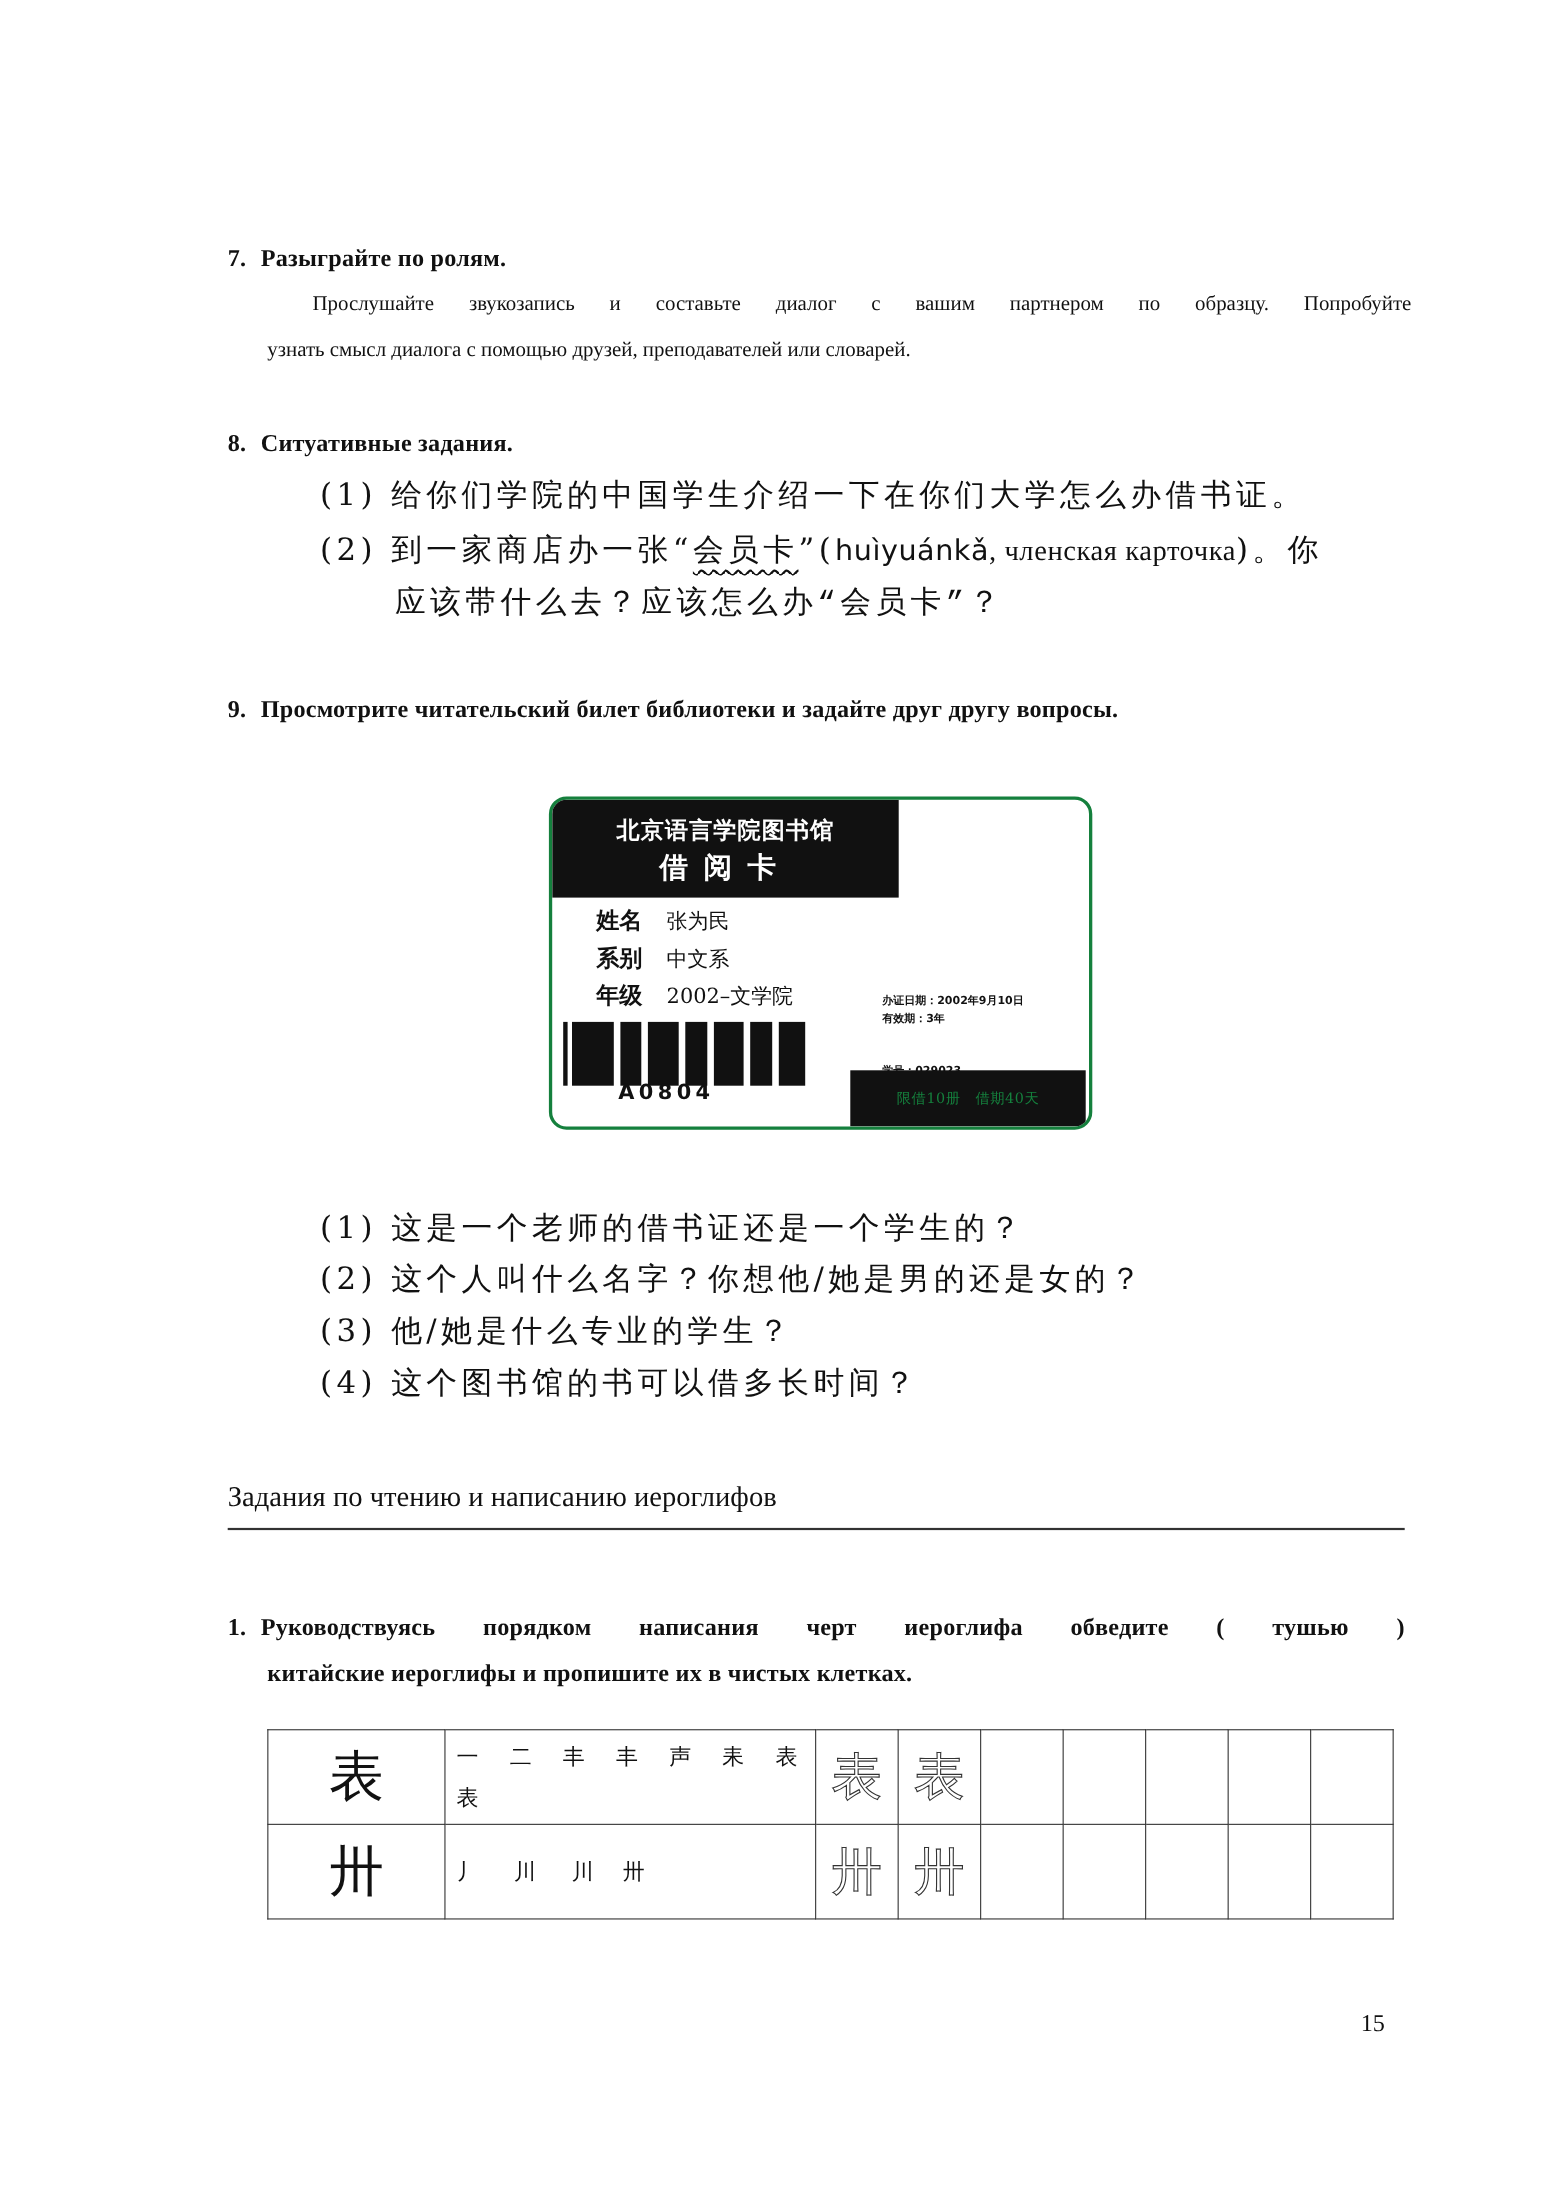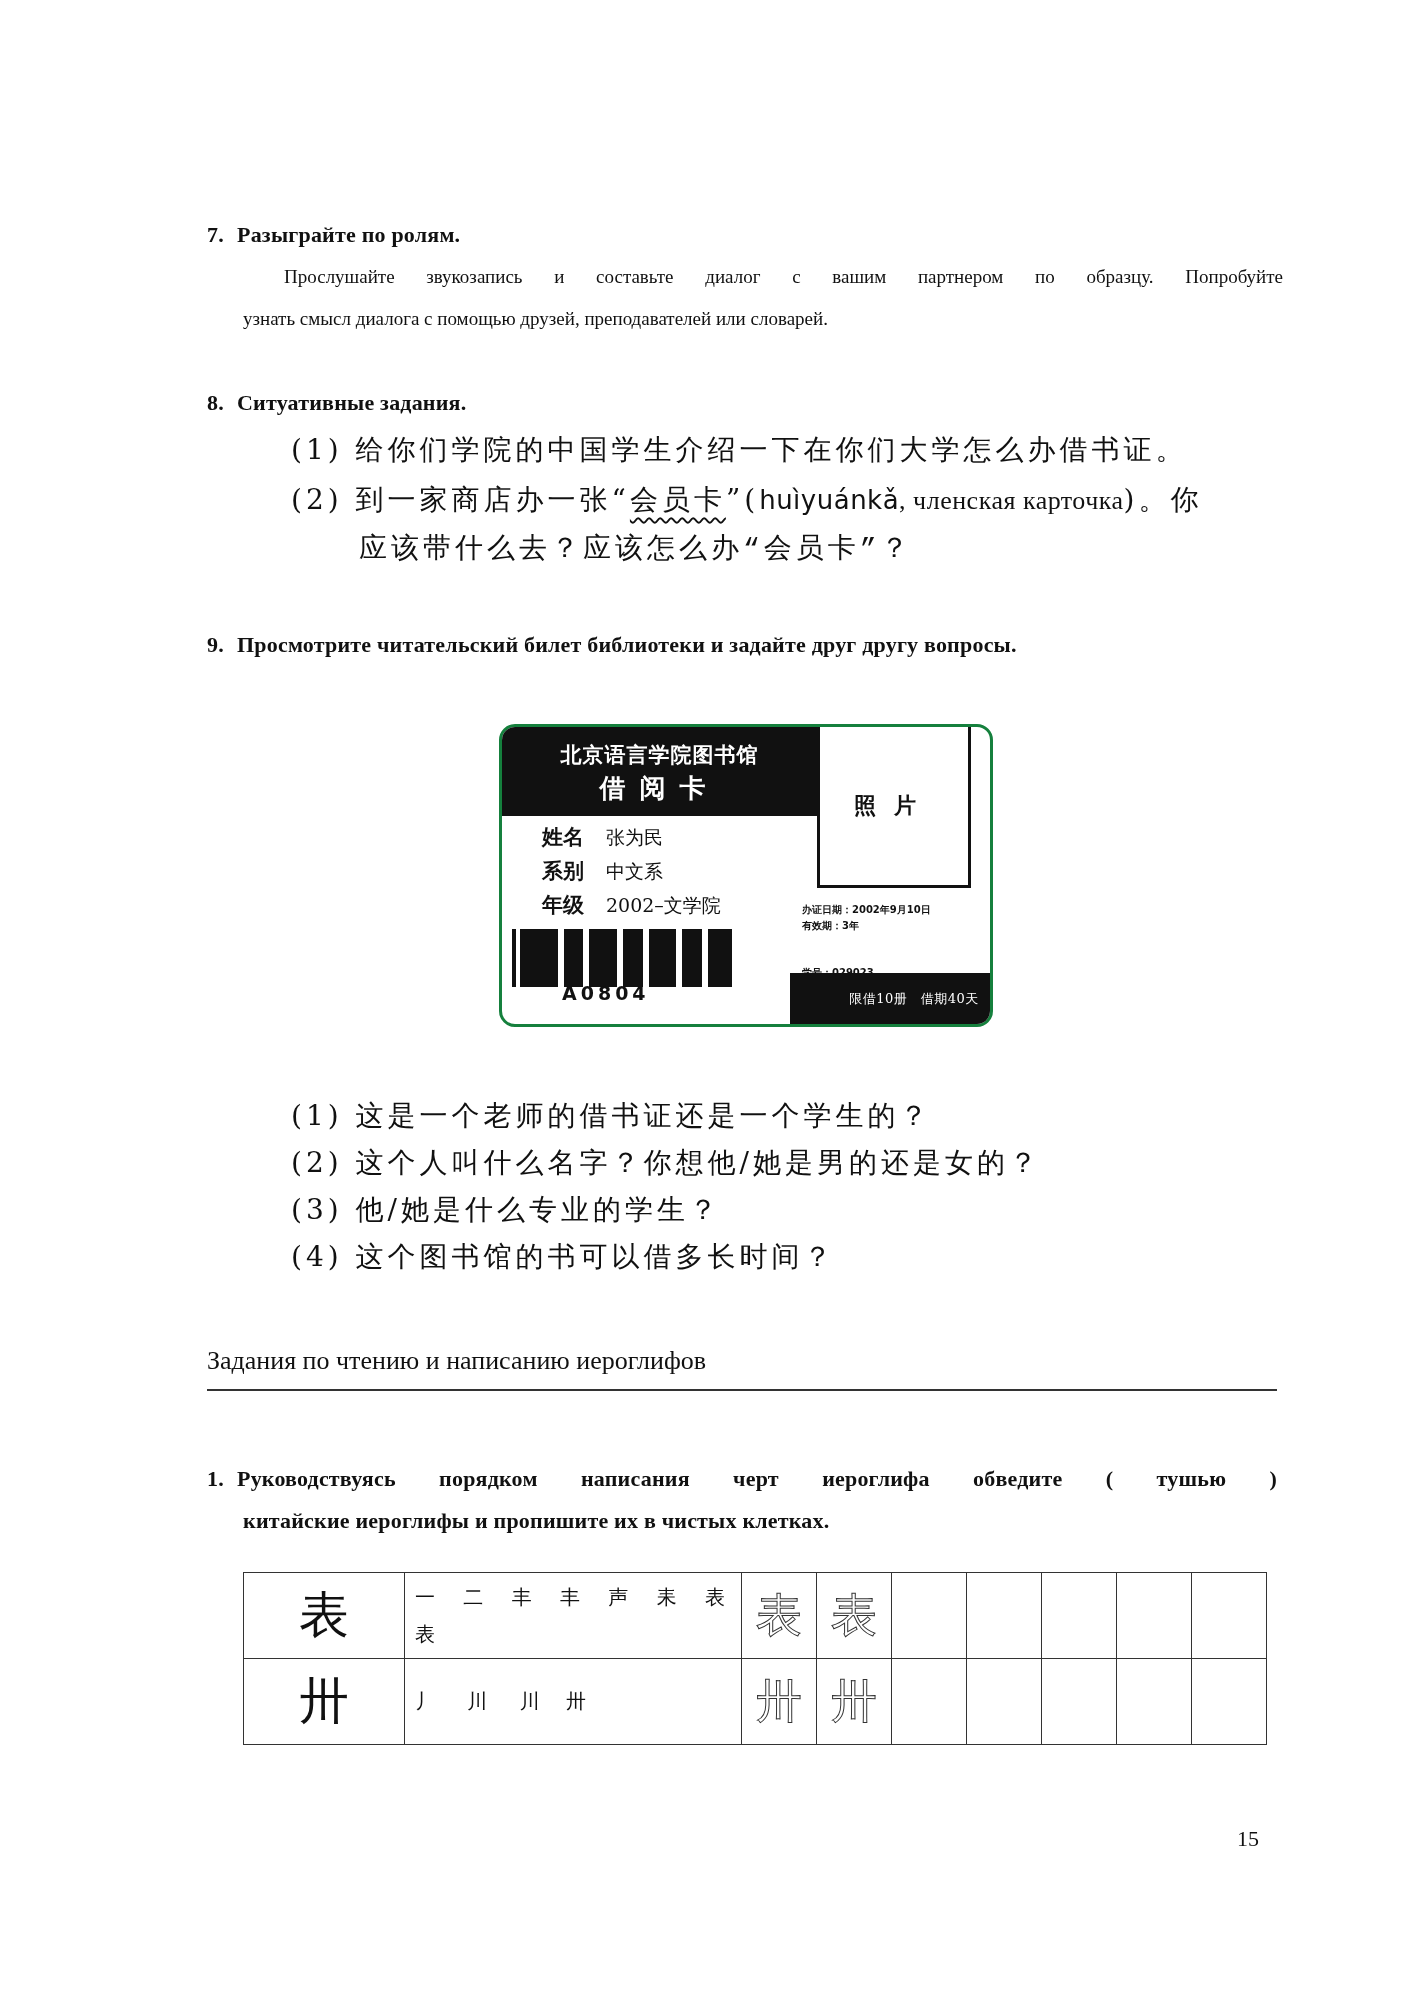--- a/index.html
+++ b/index.html
@@ -24,22 +24,22 @@
   .card-head .kind { font-size: 26px; font-weight: bold; margin-top: 2px; letter-spacing: 14px; }
   .photo { position: absolute; left: 315px; top: 0; width: 148px; height: 158px; border: 3px solid #111; border-top: none;
            font-family: "DejaVu Sans", sans-serif; font-size: 22px; font-weight: bold; display: flex; align-items: center; justify-content: center; letter-spacing: 18px; }
   .field { position: absolute; left: 40px; font-family: "DejaVu Sans", sans-serif; font-size: 21px; }
   .field .k { font-weight: bold; display: inline-block; width: 60px; }
   .field .v { font-family: "DejaVu Serif", serif; font-size: 19px; margin-left: 4px; }
   .barcode { position: absolute; left: 10px; top: 202px; width: 220px; height: 58px; display: flex; gap: 0; }
   .barcode span { display: block; height: 100%; background: #111; }
   .bar-num { position: absolute; left: 60px; top: 255px; font-family: "DejaVu Sans", sans-serif; font-weight: bold; font-size: 19px; letter-spacing: 4px; }
   .meta { position: absolute; left: 300px; font-family: "DejaVu Sans", sans-serif; font-size: 10px; font-weight: bold; white-space: nowrap; }
-  .card-foot { position: absolute; left: 288px; top: 246px; width: 214px; height: 51px; background: #111; color: #ffffff;
-               font-family: "DejaVu Serif", serif; font-size: 13px; display: flex; align-items: center; justify-content: center; letter-spacing: 0.5px; padding-left: 17px; }
+  .card-foot { position: absolute; left: 271px; top: 246px; width: 214px; height: 51px; background: #111; color: #15803d;
+               font-family: "DejaVu Serif", serif; font-size: 13px; display: flex; align-items: center; justify-content: center; letter-spacing: 0.5px; }
 
   .rule { position: absolute; left: 207px; top: 1389px; width: 1070px; height: 0; border-top: 2px solid #333; }
   .sec-title { font-size: 26px; }
 
   
   table.grid { position: absolute; left: 243px; top: 1572px; border-collapse: collapse; }
   table.grid td { border: 1.5px solid #333; padding: 0; height: 85px; vertical-align: middle; }
   .big-char { font-family: "DejaVu Serif", serif; font-size: 50px; text-align: center; }
   .strokes { font-family: "DejaVu Serif", serif; font-size: 20px; padding: 0 10px !important; }
   .strokes .row1 { letter-spacing: 0; display: flex; justify-content: space-between; padding-right: 6px; }
@@ -75,21 +75,20 @@
 
 <div class="abs heading" style="left:207px; top:632px;">
   <span class="num">9.</span><span>Просмотрите читательский билет библиотеки и задайте друг другу вопросы.</span>
 </div>
 
 <div class="card">
   <div class="card-head">
     <div class="lib">北京语言学院图书馆</div>
     <div class="kind">借阅卡</div>
   </div>
-  <div class="photo">照片</div>
   <div class="field" style="top:96px;">
     <span class="k">姓名</span><span class="v">张为民</span>
   </div>
   <div class="field" style="top:130px;">
     <span class="k">系别</span><span class="v">中文系</span>
   </div>
   <div class="field" style="top:164px;">
     <span class="k">年级</span><span class="v">2002–文学院</span>
   </div>
   <div class="barcode">

